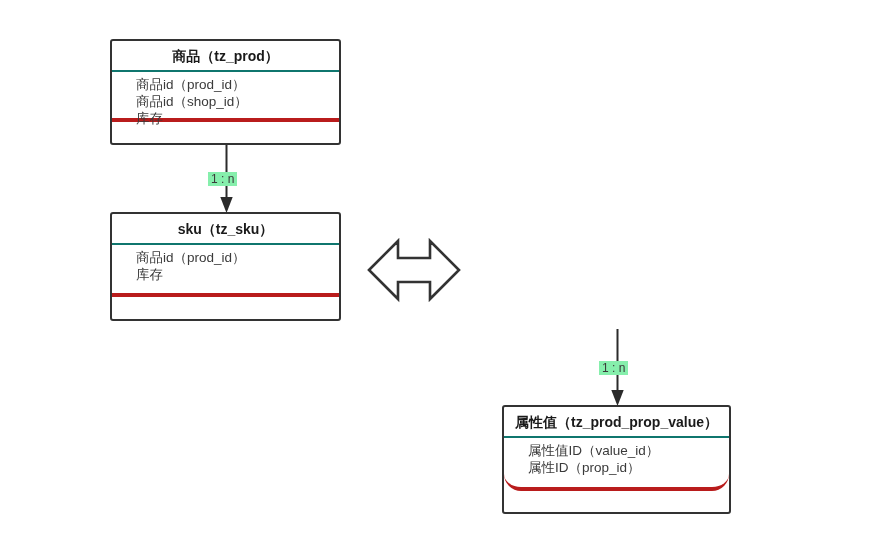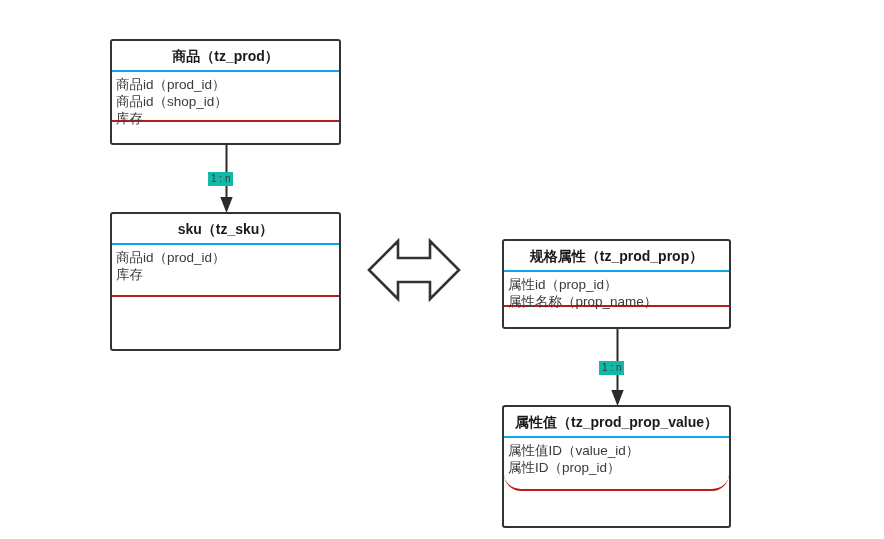--- a/index.html
+++ b/index.html
@@ -31,76 +31,76 @@
     border-radius: 3px;
     overflow: hidden;
   }
   .entity-title {
     box-sizing: border-box;
     width: 100%;
     text-align: center;
     font-weight: bold;
     font-size: 14px;
     color: #1a1a1a;
-    border-bottom: 2px solid #0ea5e9;
+    border-bottom: 2px solid #0f766e;
     line-height: 1;
     white-space: nowrap;
     display: flex;
     align-items: center;
     justify-content: center;
   }
   .entity-attrs {
     box-sizing: border-box;
     width: 100%;
-    border-bottom: 2px solid #b91c1c;
-    padding: 4px 6px 5px 4px;
+    border-bottom: 4px solid #b91c1c;
+    padding: 4px 6px 5px 24px;
   }
   .attr-row {
     font-size: 13.5px;
     color: #3a3a3a;
     line-height: 17px;
     white-space: nowrap;
   }
   .entity-footer {
     box-sizing: border-box;
     width: 100%;
     flex: 1 1 auto;
   }
 
   
   #entity-prod        { left:110px; top:39px;  width:231px; height:106px; }
   #entity-prod .entity-title { height:31px; }
   #entity-prod .entity-attrs { height:50px; }
   #entity-prod .entity-footer{ height:21px; }
 
-  #entity-sku         { left:110px; top:212px; width:231px; height:139px; }
+  #entity-sku         { left:110px; top:212px; width:231px; height:109px; }
   #entity-sku .entity-title { height:31px; }
   #entity-sku .entity-attrs { height:52px; }
   #entity-sku .entity-footer{ height:22px; }
 
   #entity-prop        { left:502px; top:239px; width:229px; height:90px; }
   #entity-prop .entity-title { height:31px; }
   #entity-prop .entity-attrs { height:35px; }
   #entity-prop .entity-footer{ height:22px; }
 
-  #entity-prop-value  { left:502px; top:405px; width:229px; height:123px; }
+  #entity-prop-value  { left:502px; top:405px; width:229px; height:109px; }
   #entity-prop-value .entity-title { height:31px; }
   #entity-prop-value .entity-attrs { height:53px;border-radius:17px; }
   #entity-prop-value .entity-footer{ height:23px; }
 
   
   .connector {
     position: absolute;
   }
   .conn-label {
     position: absolute;
-    font-size: 10px;
+    font-size: 12px;
     color: #3a3a3a;
     white-space: nowrap;
-    background: #14b8a6;
+    background: #86efac;
     padding: 0 3px;
     line-height: 14px;
   }
   #conn-prod-sku   { left:218px; top:145px; width:17px; height:68px; }
   #conn-prod-sku-label  { left:208px; top:172px; }
   #conn-prop-value { left:609px; top:329px; width:17px; height:77px; }
   #conn-prop-value-label{ left:599px; top:361px; }
 
   #assoc-double-arrow {
     position: absolute;
@@ -127,28 +127,20 @@
 
   <div class="entity" id="entity-sku">
     <div class="entity-title">sku（tz_sku）</div>
     <div class="entity-attrs">
       <div class="attr-row">商品id（prod_id）</div>
       <div class="attr-row">库存</div>
     </div>
     <div class="entity-footer"></div>
   </div>
 
-  <div class="entity" id="entity-prop">
-    <div class="entity-title">规格属性（tz_prod_prop）</div>
-    <div class="entity-attrs">
-      <div class="attr-row">属性id（prop_id）</div>
-      <div class="attr-row">属性名称（prop_name）</div>
-    </div>
-    <div class="entity-footer"></div>
-  </div>
 
   <div class="entity" id="entity-prop-value">
     <div class="entity-title">属性值（tz_prod_prop_value）</div>
     <div class="entity-attrs">
       <div class="attr-row">属性值ID（value_id）</div>
       <div class="attr-row">属性ID（prop_id）</div>
     </div>
     <div class="entity-footer"></div>
   </div>
 

